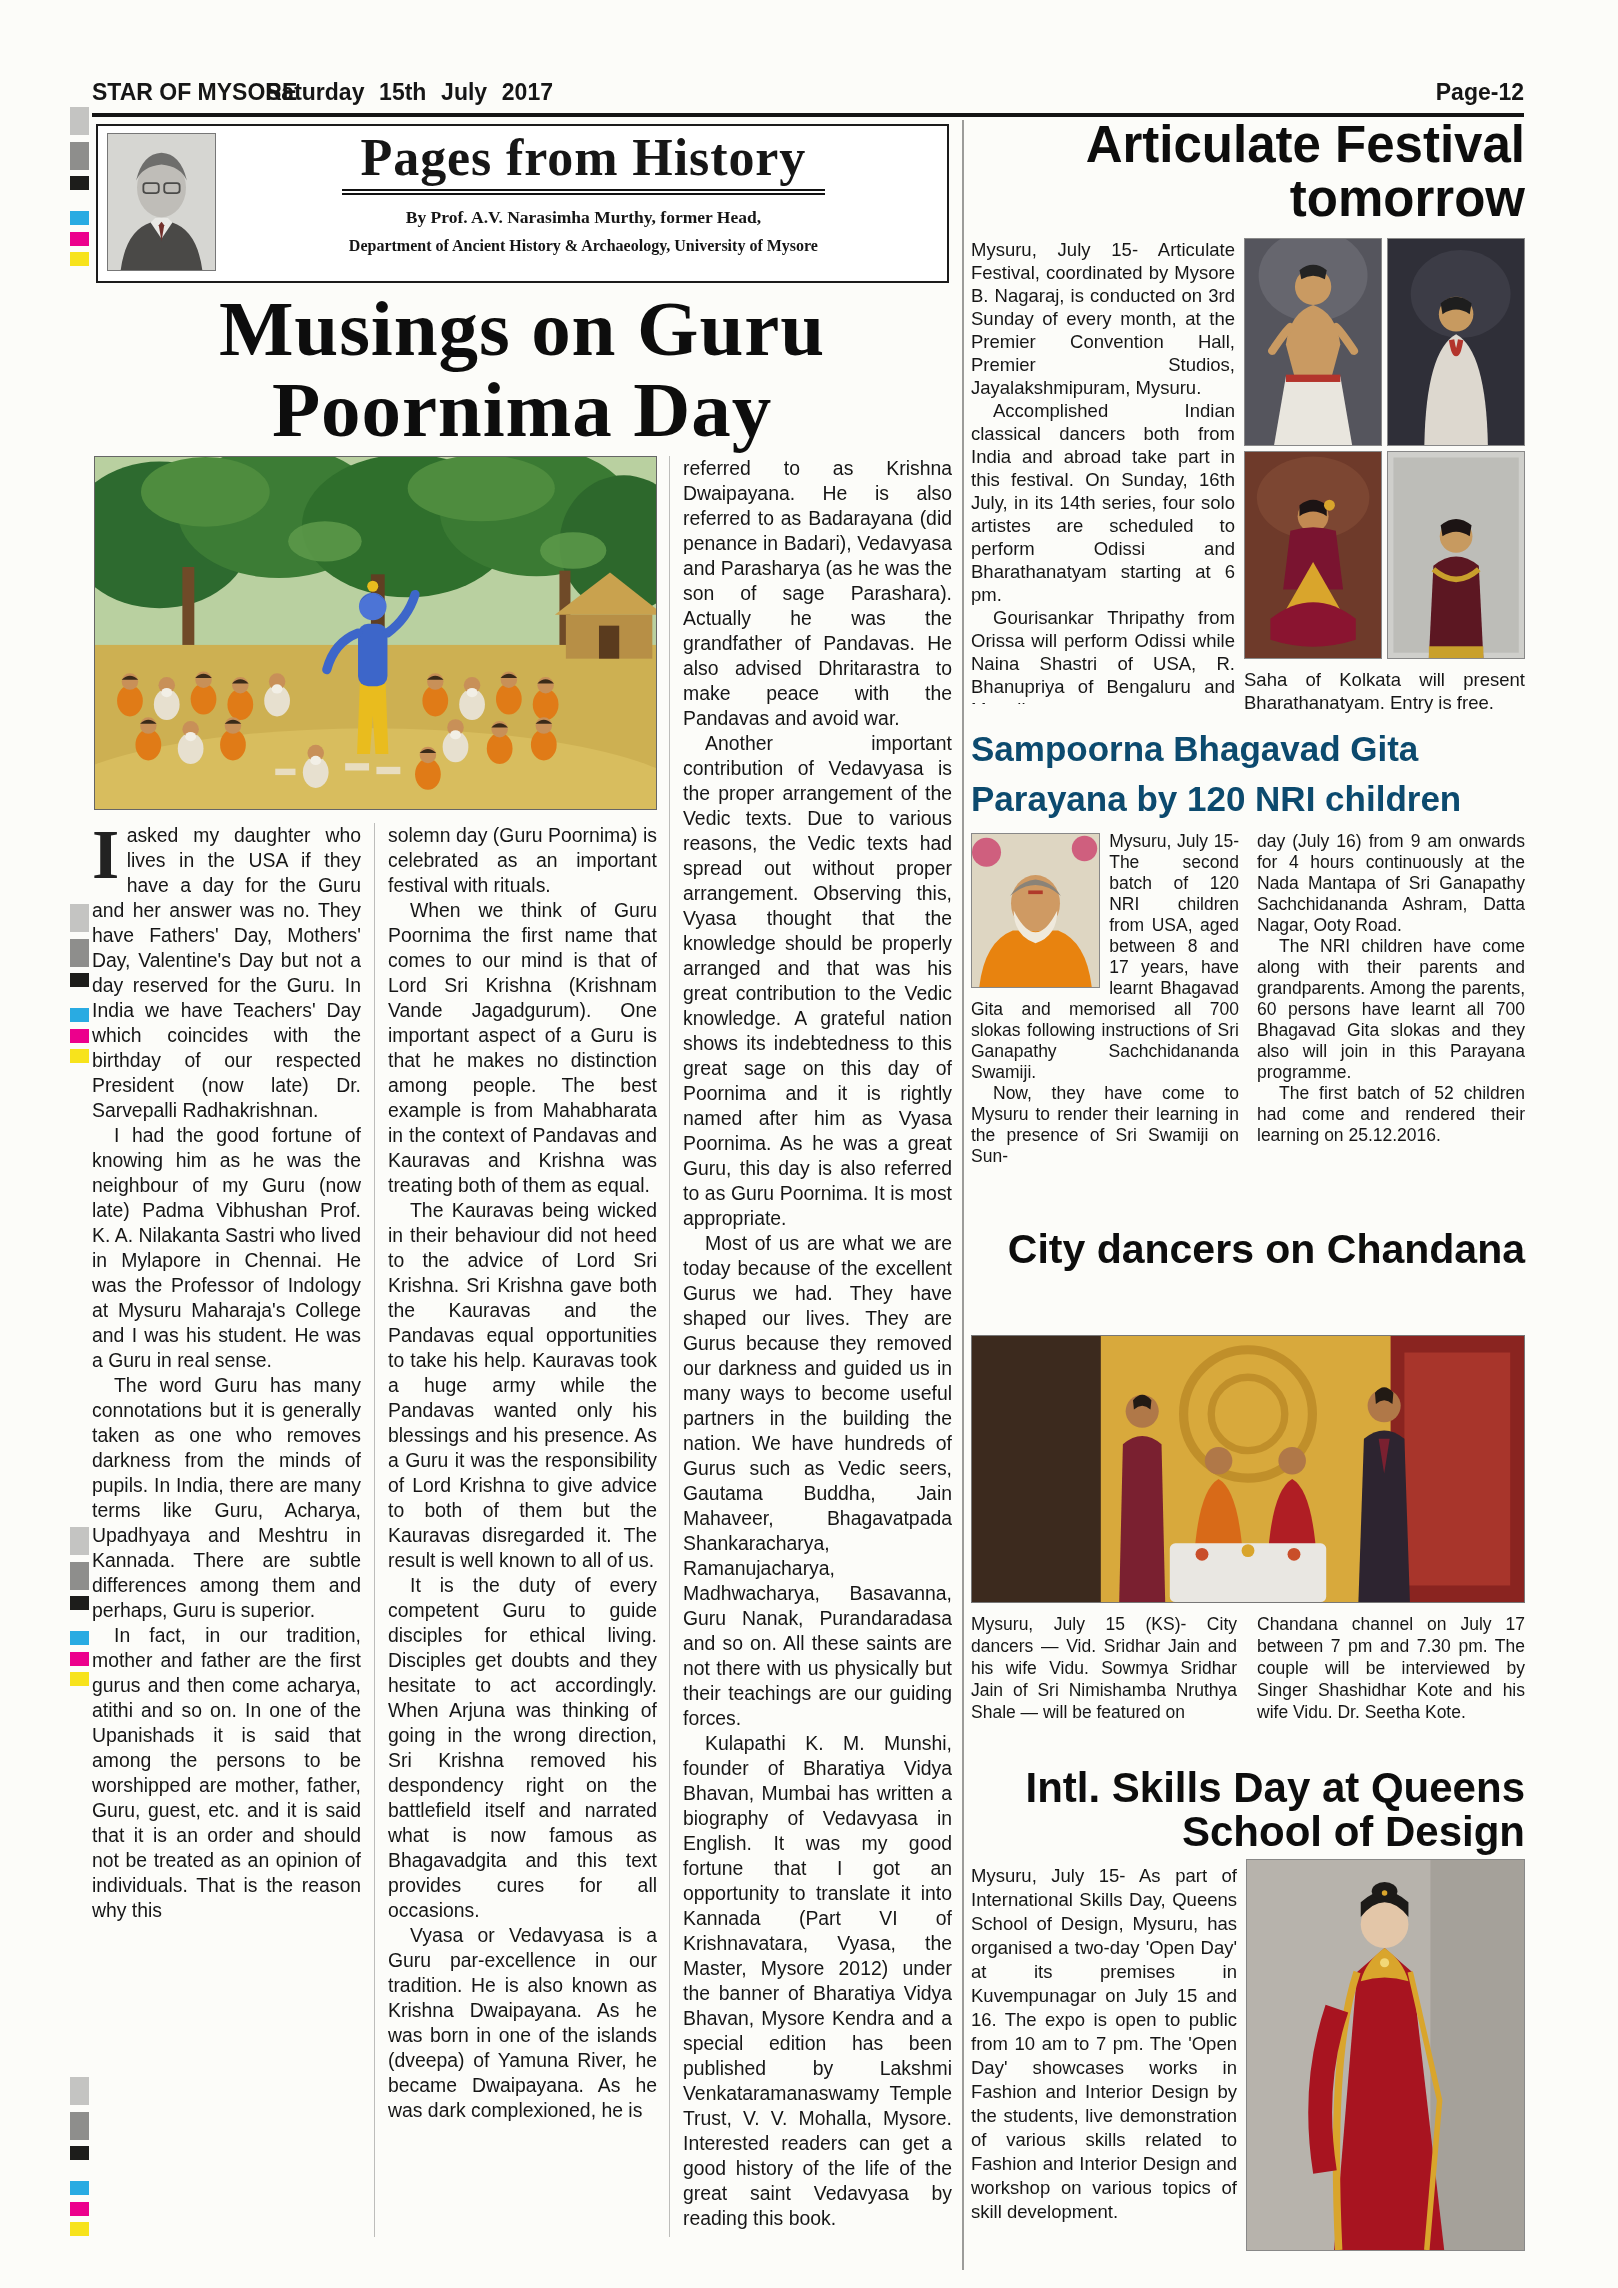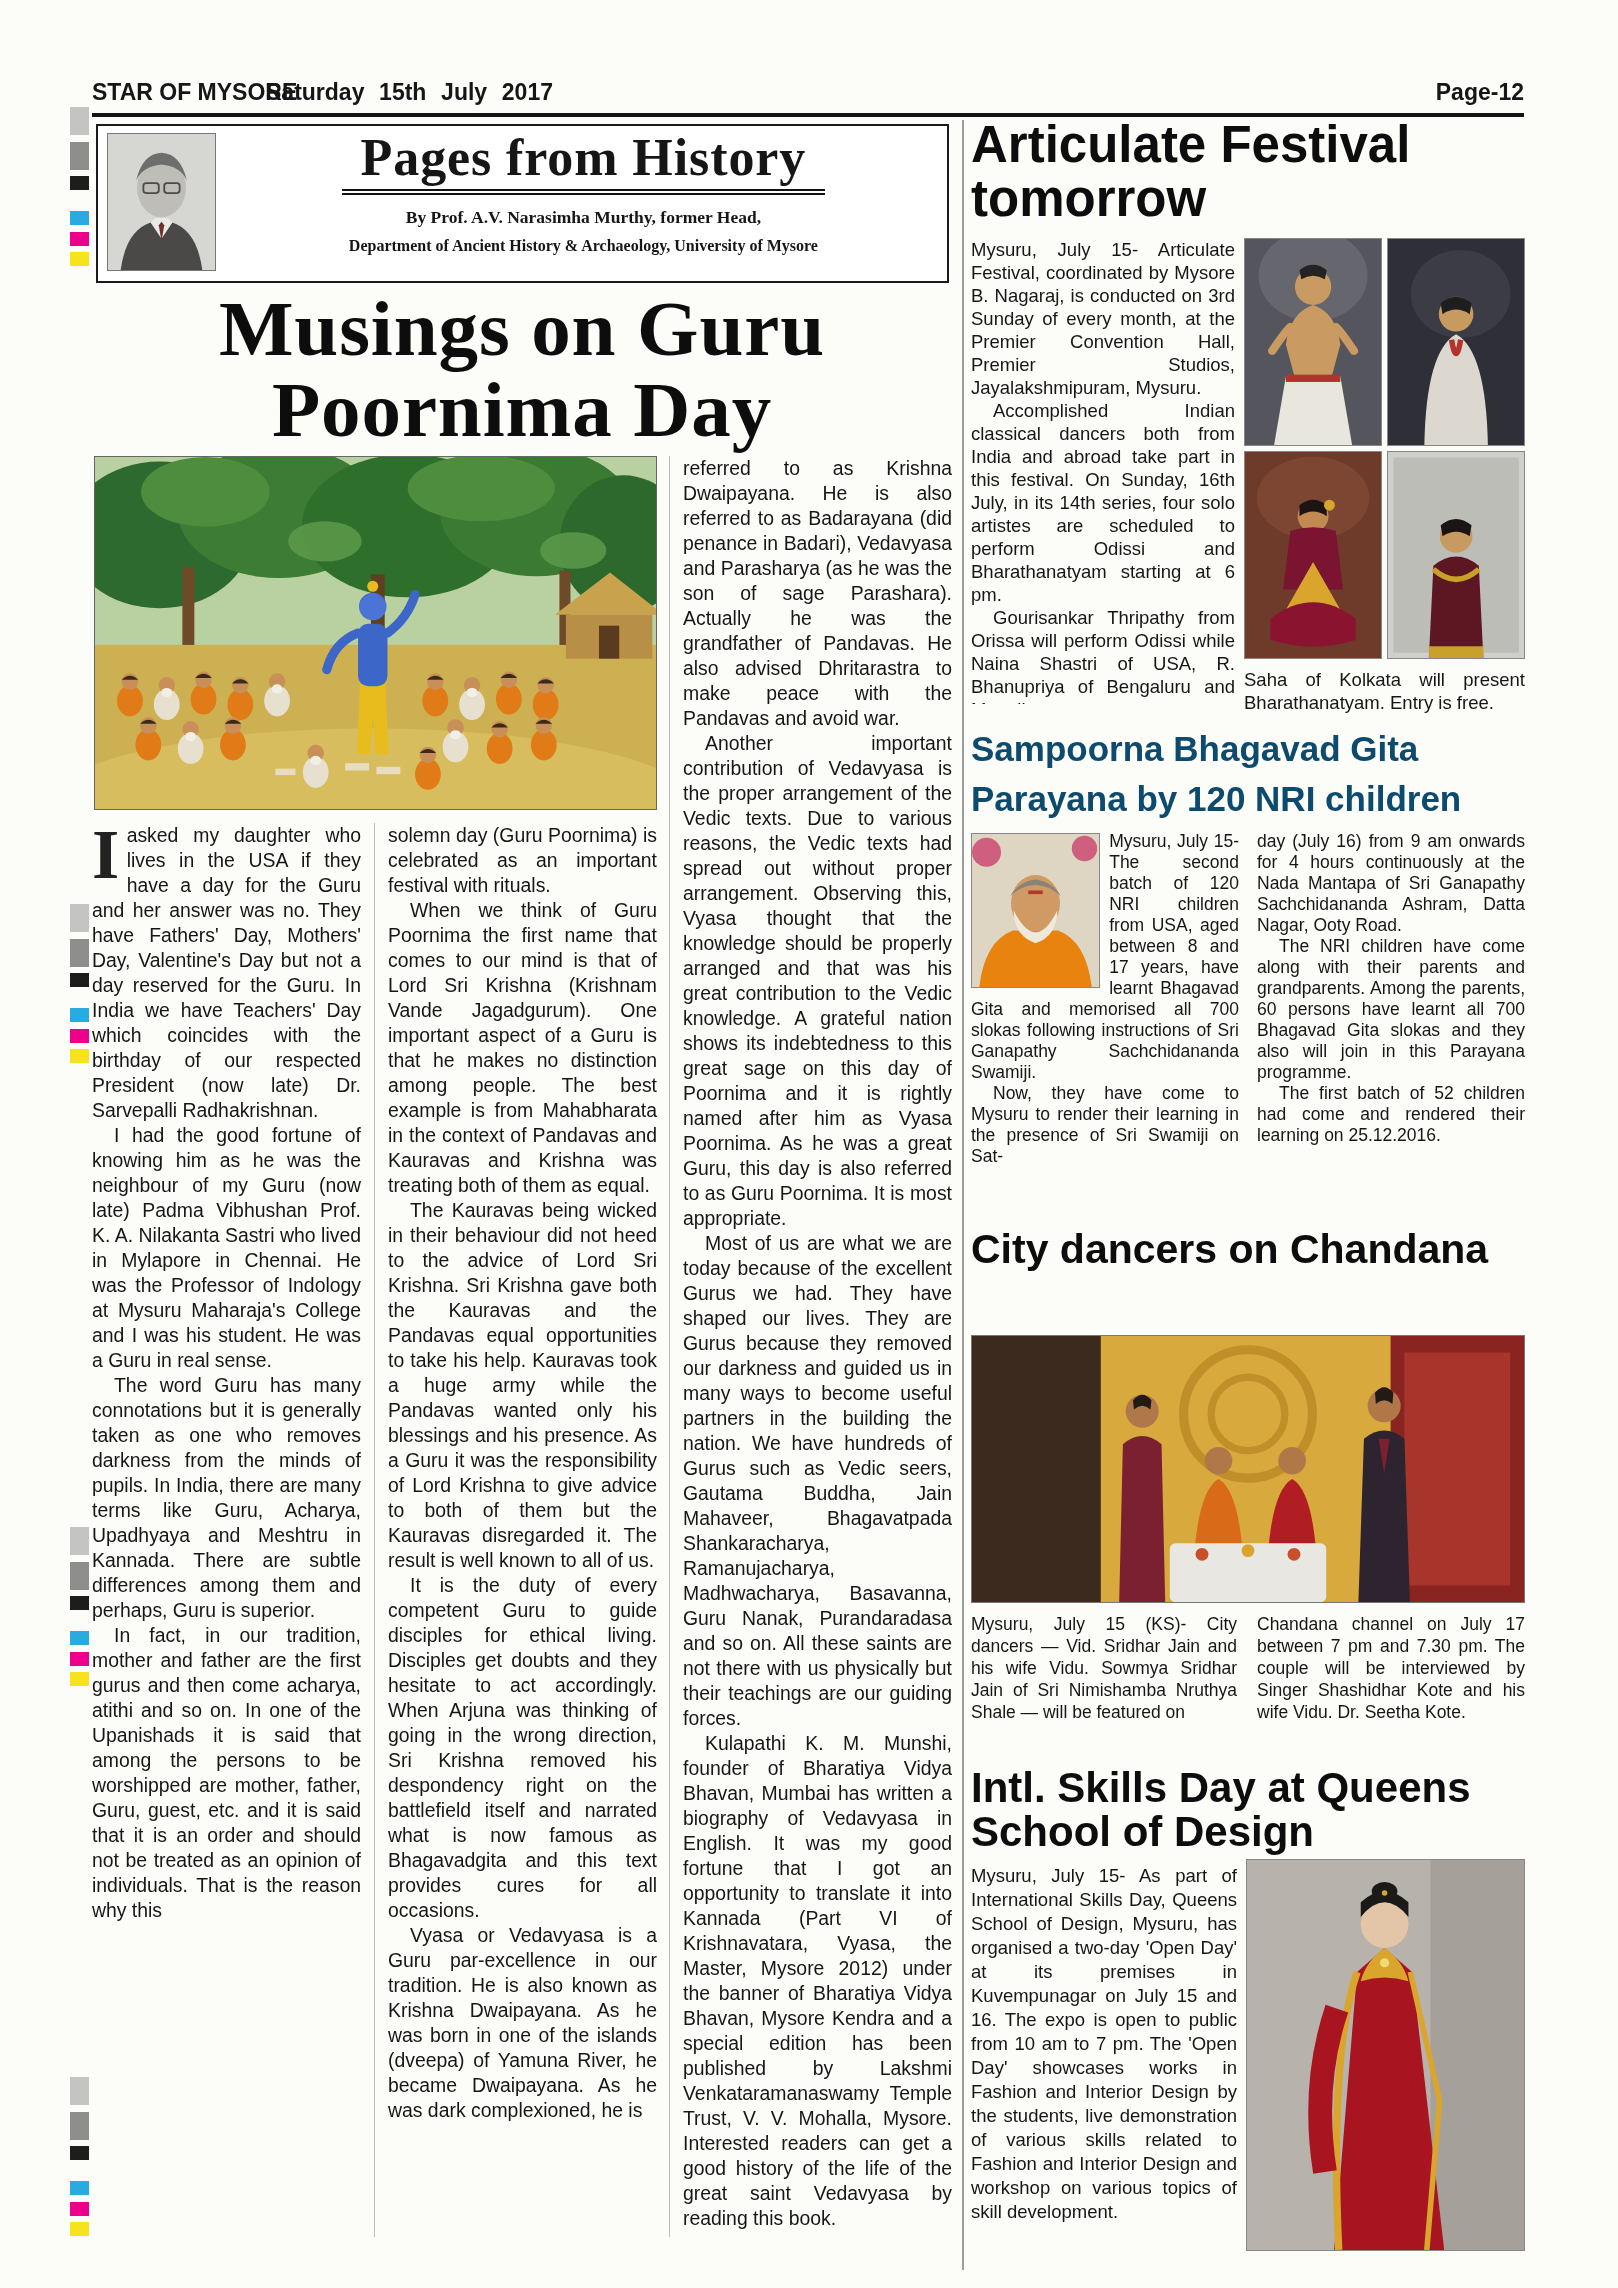--- a/index.html
+++ b/index.html
@@ -38,21 +38,21 @@
   .guru-illustration{position:absolute;left:94px;top:456px;width:563px;height:354px;border:0.9px solid #666;background:#cdb052}
   .textcol{position:absolute;font-size:19.4px;line-height:25px;text-align:justify;overflow:hidden}
   .textcol p{text-indent:22px}
   .textcol p:first-child{text-indent:0}
   .col1{left:92px;top:823px;width:269px;height:1417px}
   .col2{left:388px;top:823px;width:269px;height:1417px}
   .col3{left:683px;top:456px;width:269px;height:1784px}
   .col1 p:first-child::first-letter{float:left;font-family:"Liberation Serif",serif;font-weight:bold;font-size:70px;line-height:54px;padding:4.6px 7.4px 0 0;color:#222}
 
   
-  .art-head{position:absolute;text-align:left;font-weight:bold;color:#0d0d0d}
+  .art-head{position:absolute;text-align:right;font-weight:bold;color:#0d0d0d}
   .articulate-head{left:971px;top:118px;width:554px;font-size:51px;line-height:54px}
   .articulate-text{left:971px;top:238px;width:264px;font-size:18.5px;line-height:23px;height:466px}
   .dancer-grid{position:absolute;left:1244px;top:238px;width:281px;height:421px;display:grid;grid-template-columns:1fr 1fr;gap:4.6px}
   .ph{border:0.9px solid #888;overflow:hidden;background:#555}
   .saha-caption{left:1244px;top:668px;width:281px;font-size:18.5px;line-height:23px;height:54px}
   .red-head{position:absolute;left:971px;top:724px;width:554px;font-size:35px;line-height:50px;font-weight:bold;color:#0c4a6e}
   .nri-colA{left:971px;top:831px;width:268px;font-size:17.5px;line-height:21px;height:393px}
   .nri-colB{left:1257px;top:831px;width:268px;font-size:17.5px;line-height:21px;height:393px}
   .swamiji{float:left;width:129px;height:155px;margin:1.8px 9.2px 3.7px 0;border:0.9px solid #888}
   .city-head{left:971px;top:1227px;width:554px;font-size:41px;line-height:44px}
@@ -290,21 +290,21 @@
         <circle cx="124" cy="16" r="14" fill="#cf5f7e"></circle>
         <path d="M8 168 Q14 118 45 106 L95 106 Q126 118 132 168 Z" fill="#e8830f"></path>
         <ellipse cx="70" cy="76" rx="27" ry="31" fill="#cf9a63"></ellipse>
         <path d="M42 68 Q70 44 98 68 Q88 52 70 50 Q52 52 42 68 Z" fill="#8a8378"></path>
         <path d="M46 84 Q70 132 94 84 Q94 112 70 120 Q46 112 46 84 Z" fill="#efe9dc"></path>
         <rect x="62" y="62" width="16" height="4" fill="#b03a2a"></rect>
       </svg>
     </span>
     <div>
         <p>Mysuru, July 15- The second batch of 120 NRI children from USA, aged between 8 and 17 years, have learnt Bhagavad Gita and memorised all 700 slokas following instructions of Sri Ganapathy Sachchidananda Swamiji.</p>
-        <p>Now, they have come to Mysuru to render their learning in the presence of Sri Swamiji on Sat-</p>
+        <p>Now, they have come to Mysuru to render their learning in the presence of Sri Swamiji on Sun-</p>
       </div>
   </div>
   <div class="textcol nri-colB">
       <p>day (July 16) from 9 am onwards for 4 hours continuously at the Nada Mantapa of Sri Ganapathy Sachchidananda Ashram, Datta Nagar, Ooty Road.</p>
       <p>The NRI children have come along with their parents and grandparents. Among the parents, 60 persons have learnt all 700 Bhagavad Gita slokas and they also will join in this Parayana programme.</p>
       <p>The first batch of 52 children had come and rendered their learning on 25.12.2016.</p>
     </div>
 
   <h2 class="art-head city-head">
     <span style="display:block">City dancers on Chandana</span>

